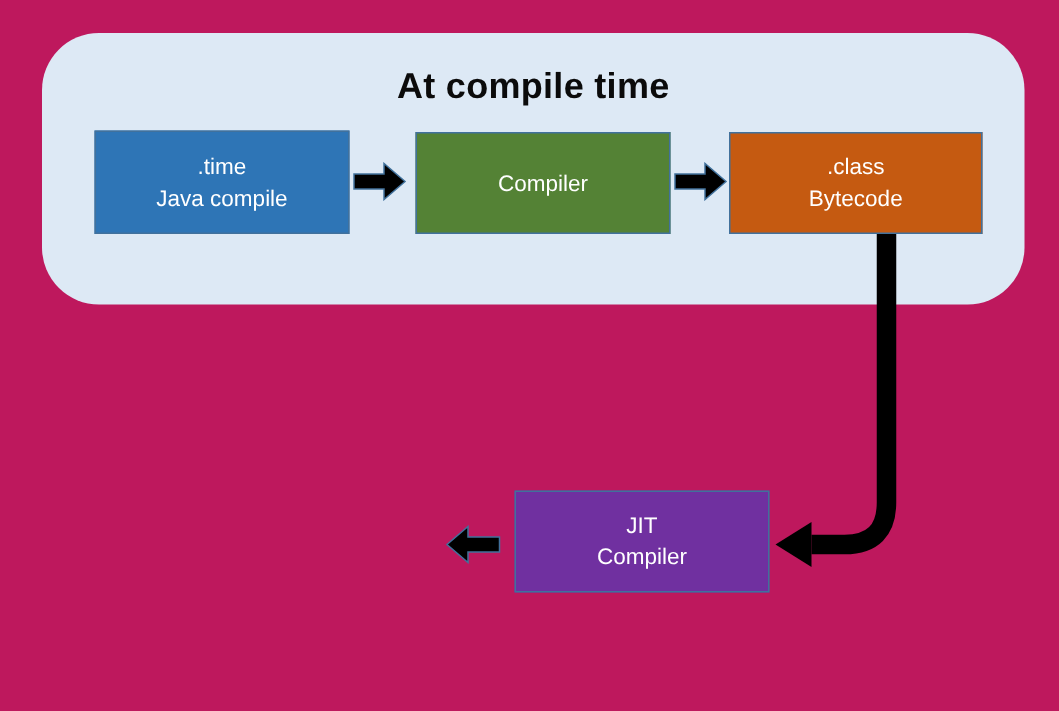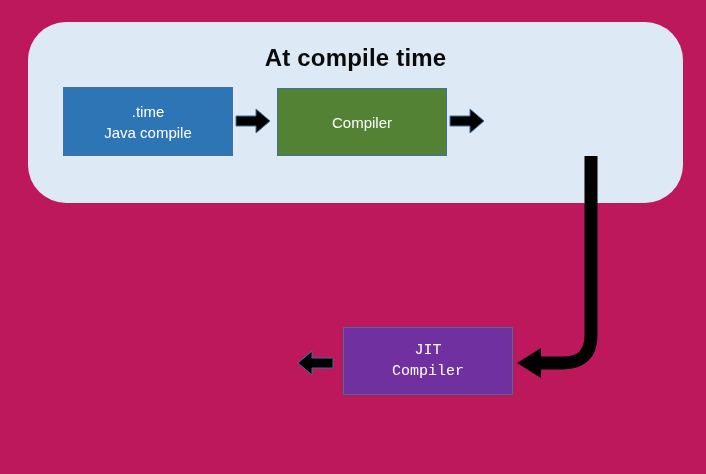--- a/index.html
+++ b/index.html
@@ -95,23 +95,27 @@
 
   <div class="node box-java" style="background-color: rgb(46, 117, 182);">
     <span class="line">.time</span>
     <span class="line">Java compile</span>
   </div>
 
   <div class="node box-compiler" style="background-color: rgb(84, 130, 53);">
     <span class="line">Compiler</span>
   </div>
 
+  <div class="node box-bytecode" style="background-color: rgb(197, 90, 17);">
+    <span class="line">.class</span>
+    <span class="line">Bytecode</span>
+  </div>
 
 
-  <div class="node box-jit" style="background-color: rgb(112, 48, 160); font-family: Liberation Mono, monospace;">
+  <div class="node box-jit" style="background-color: rgb(112, 48, 160);">
     <span class="line">JIT</span>
     <span class="line">Compiler</span>
   </div>
 
   <svg class="block-arrow arrow-1" width="36" height="26" viewBox="0 0 36 26">
     <polygon points="1,8 21,8 21,1 35,13 21,25 21,18 1,18"></polygon>
   </svg>
 
   <svg class="block-arrow arrow-2" width="36" height="26" viewBox="0 0 36 26">
     <polygon points="1,8 21,8 21,1 35,13 21,25 21,18 1,18"></polygon>

